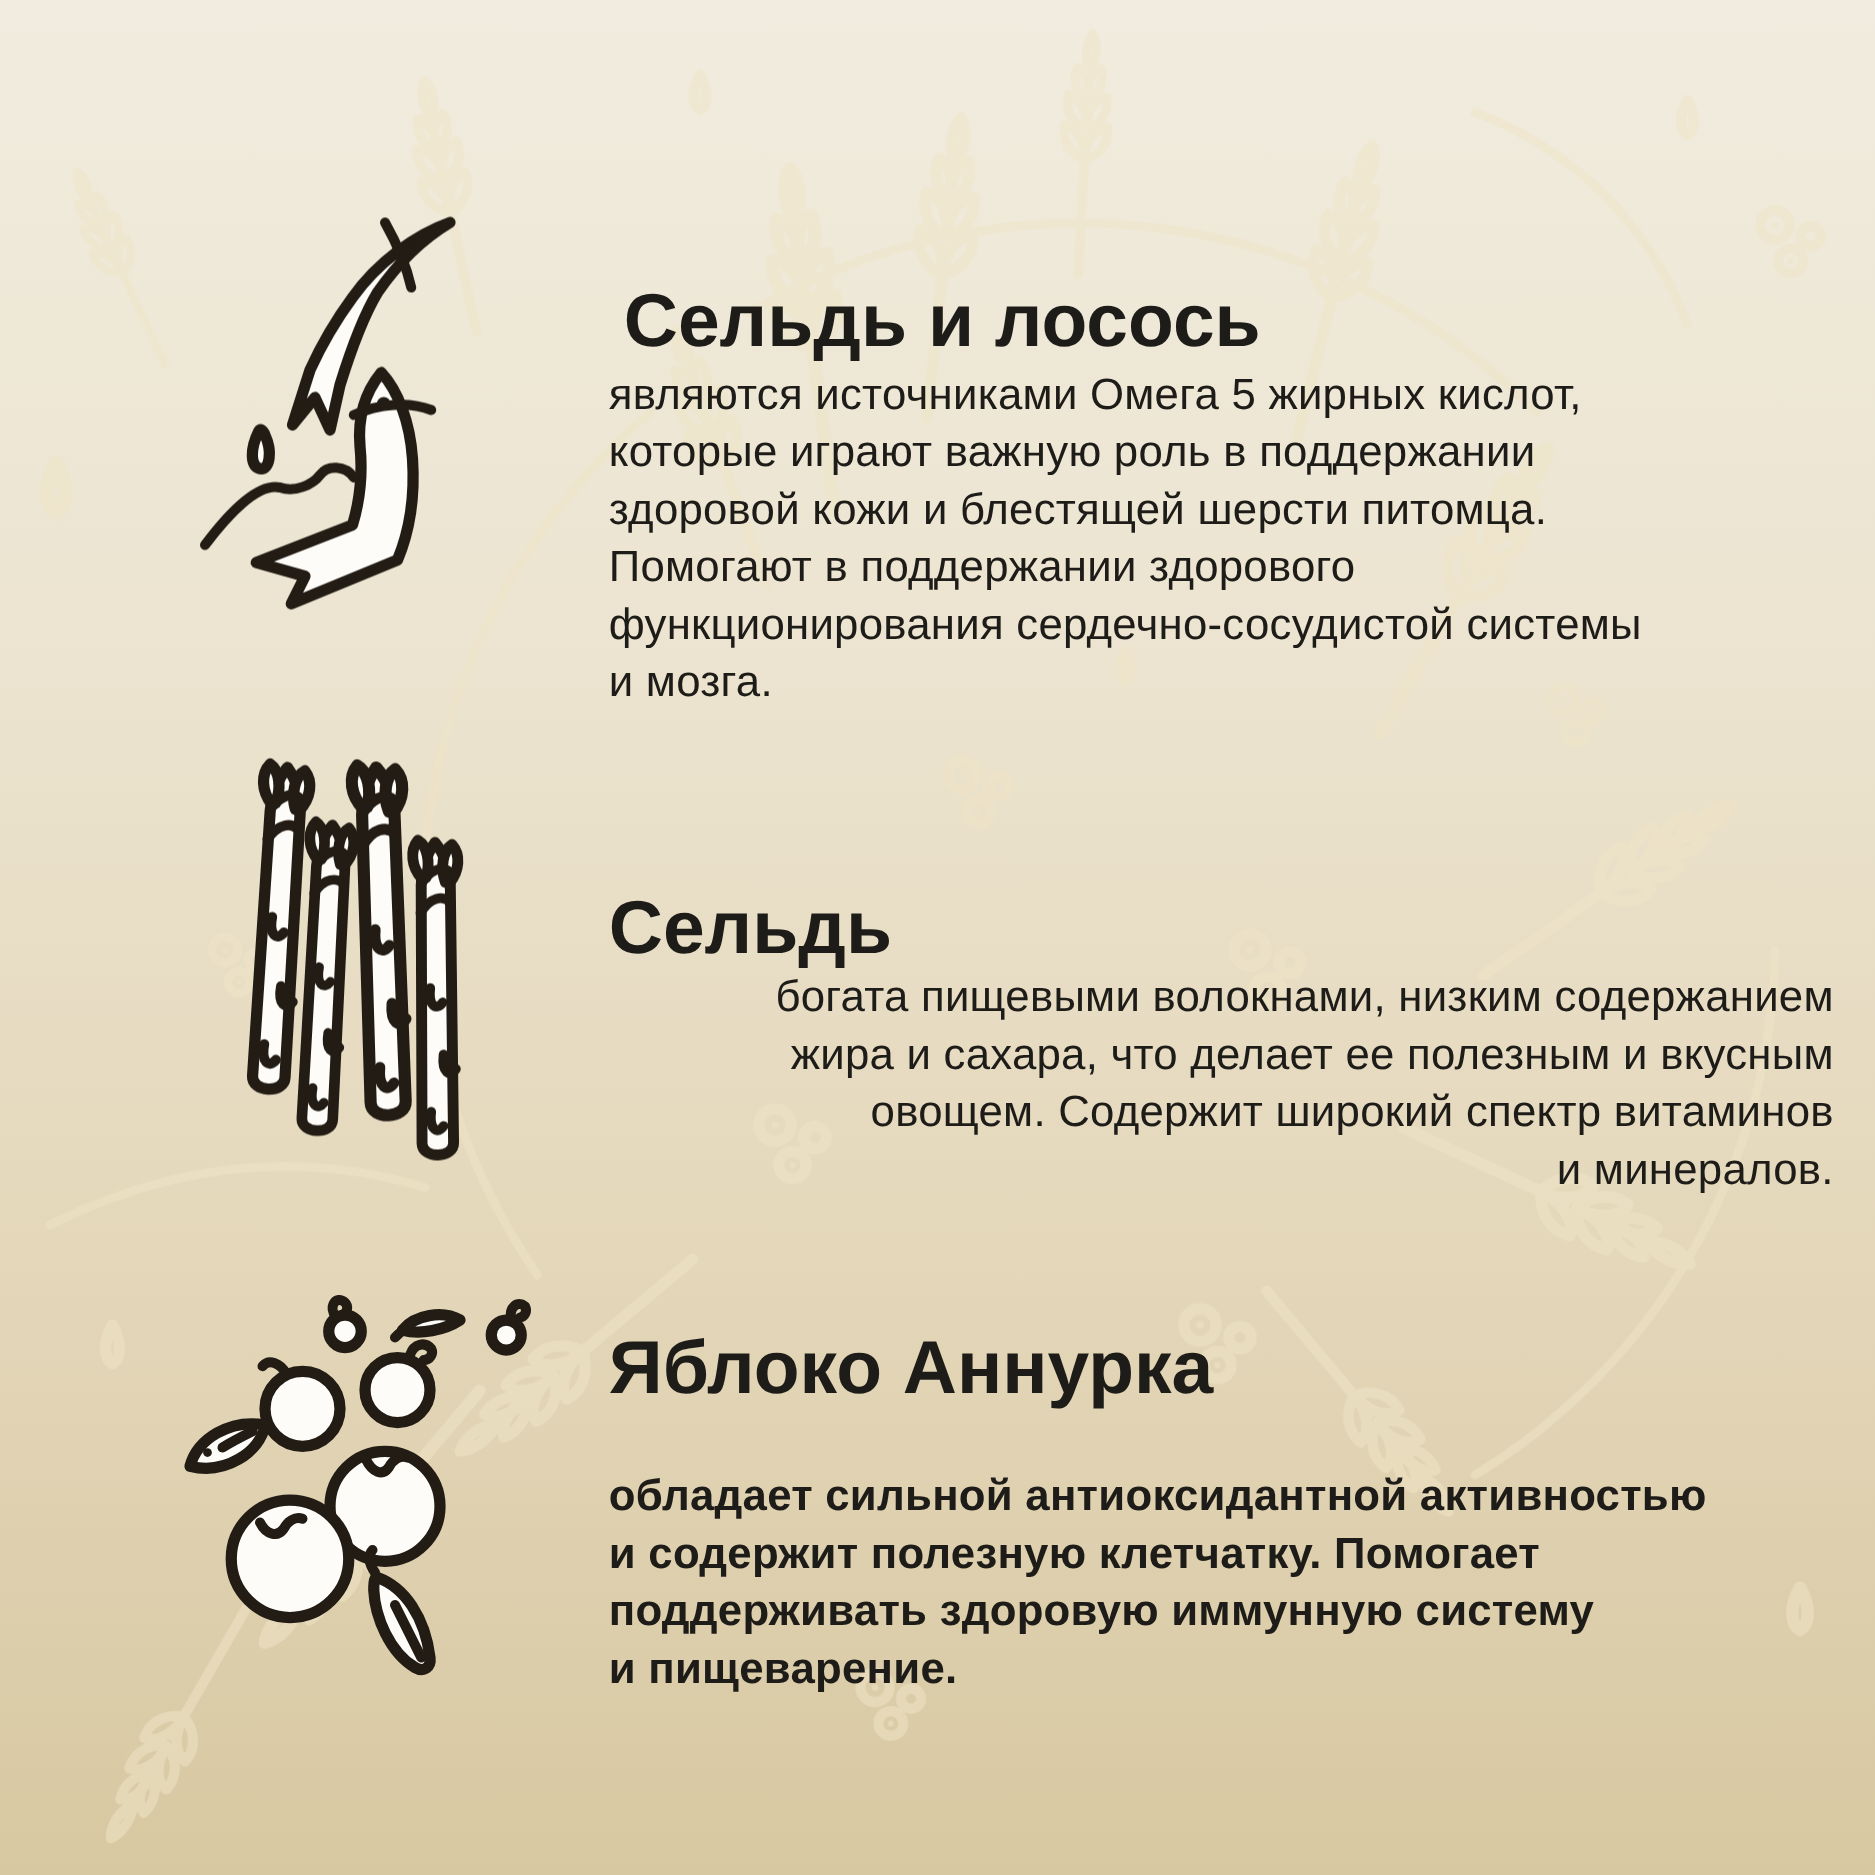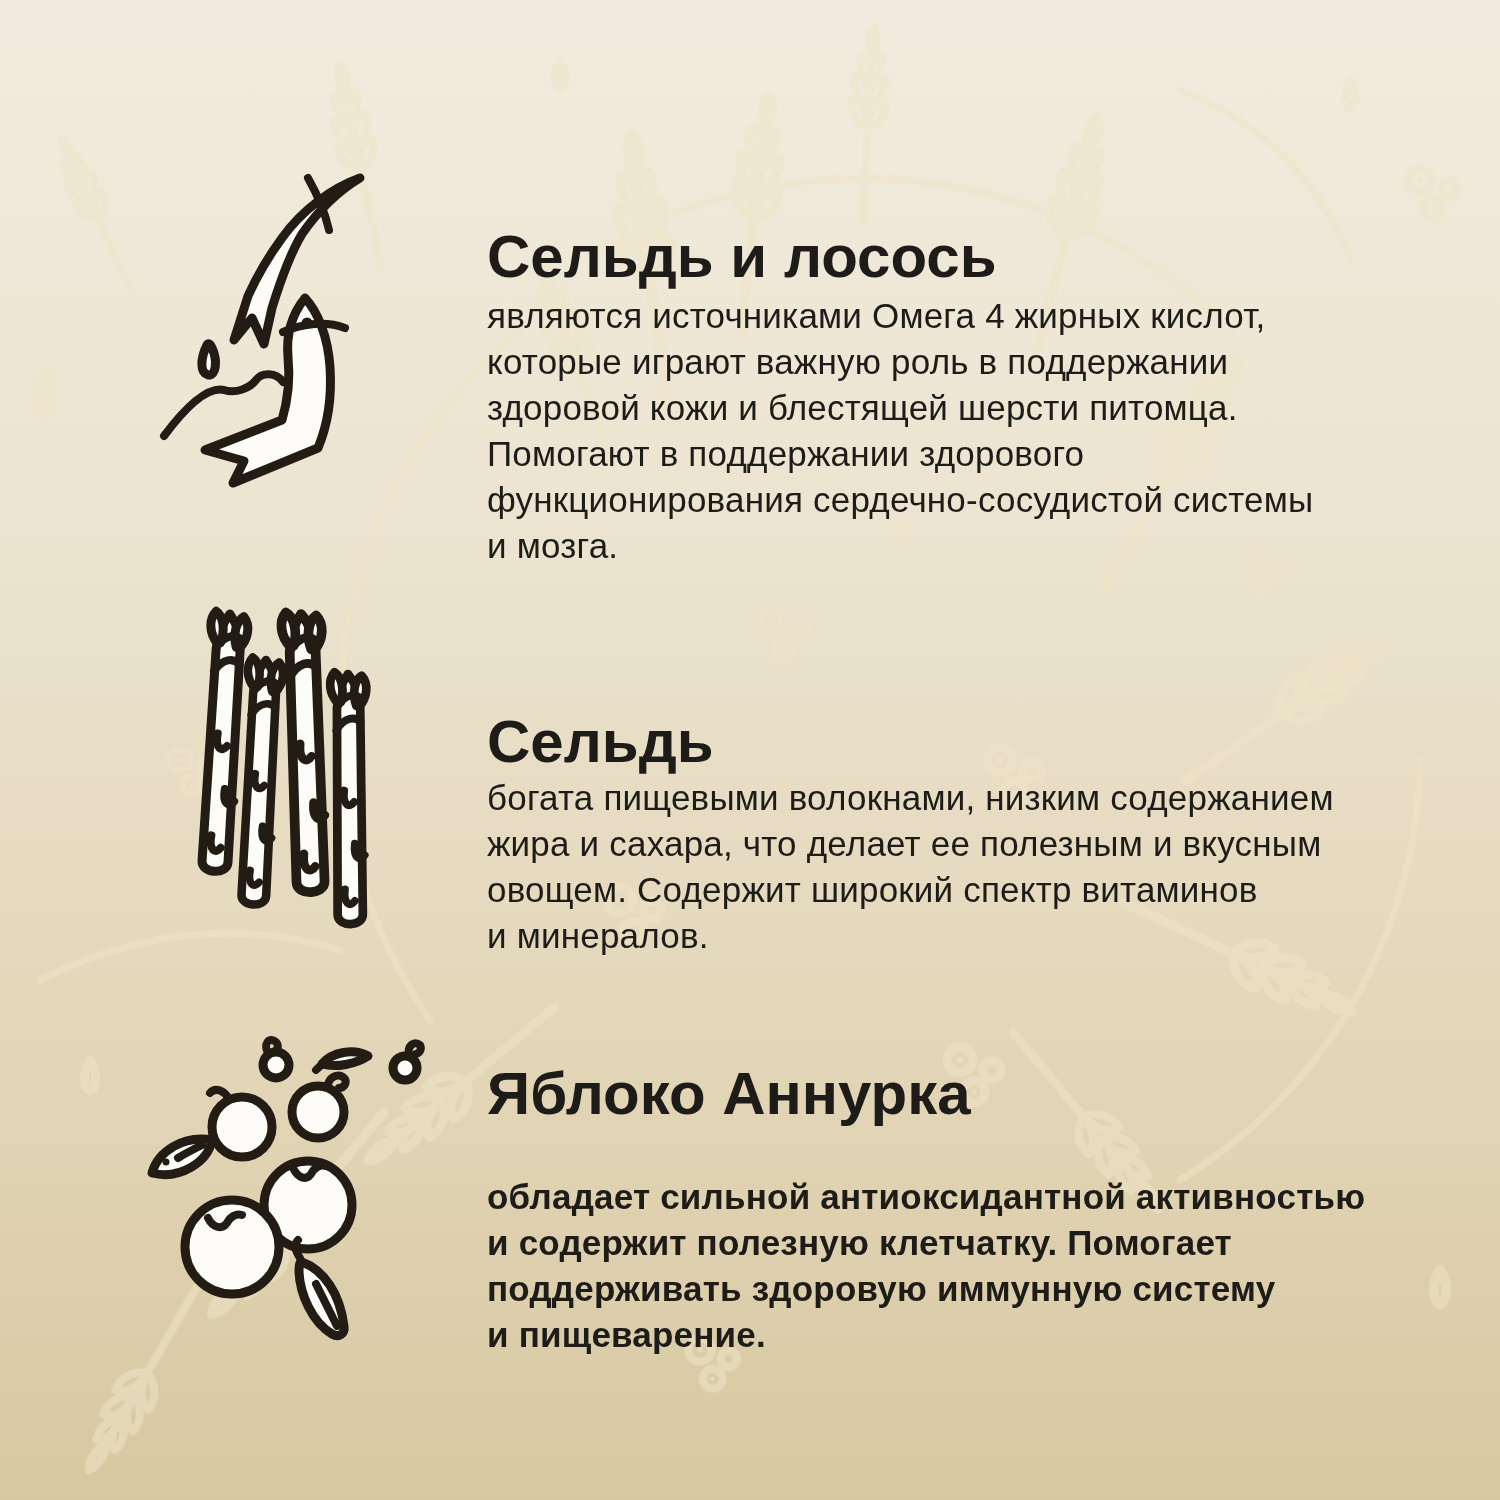--- a/index.html
+++ b/index.html
@@ -24,22 +24,22 @@
 
   .title{
     position:absolute;left:487px;width:960px;
     font-size:60px;line-height:64px;font-weight:700;letter-spacing:0;
   }
   .body{
     position:absolute;left:487px;width:980px;
     font-size:35px;line-height:46px;font-weight:400;
     white-space:pre-line;letter-spacing:0.2px;
   }
-  .t1{top:175px;} .b1{top:258px;}
-  .t2{top:660px;} .b2{top:740px;}
+  .t1{top:175px;margin-left:12px;} .b1{top:258px;}
+  .t2{top:660px;} .b2{top:740px;text-align:right;}
   .t3{top:1012px;} .b3{top:1139px;font-weight:bold;}
   .fish-pos{left:140px;top:162px;}
   .asp-pos{left:152px;top:598px;}
   .app-pos{left:132px;top:1032px;}
 </style>
 </head>
 <body>
 
 <div id="canvas">
 
@@ -108,21 +108,21 @@
       <path class="f" d="M220,16 C192,26 162,48 142,76 C128,95 118,112 108,134 L94,178 L112,156 L124,182 L132,146 C141,117 150,92 162,72 C180,46 200,28 220,16 Z"></path>
       <path class="s" d="M168,16 C177,32 185,50 189,68"></path>
       <circle class="d" cx="187" cy="36" r="5.5"></circle>
       <path class="f" d="M165,136 C178,150 188,175 190,205 C192,235 188,262 178,286 L93,321 L104,299 L65,288 L142,258 C148,238 150,215 148,195 C146,172 152,152 165,136 Z"></path>
       <circle class="d" cx="167" cy="161" r="5.5"></circle>
       <path class="s" d="M143,170 C163,161 187,159 205,166"></path>
       <path class="f" d="M67,183 C60,197 60,211 68,213 C76,214 78,199 72,186 C70,181 68,181 67,183 Z"></path>
       <path class="s" d="M143,220 C136,210 122,210 116,218 C110,226 96,232 84,228 C66,224 42,250 24,274"></path>
     </svg>
     <h2 class="title t1">Сельдь и лосось</h2>
-    <p class="body b1">являются источниками Омега 4 жирных кислот,
+    <p class="body b1">являются источниками Омега 5 жирных кислот,
 которые играют важную роль в поддержании
 здоровой кожи и блестящей шерсти питомца.
 Помогают в поддержании здорового
 функционирования сердечно-сосудистой системы
 и мозга.</p>
   </section>
 
   <section>
     <svg class="icon asp-pos" width="300" height="350" viewBox="0 0 300 350" aria-hidden="true">
       <defs>

